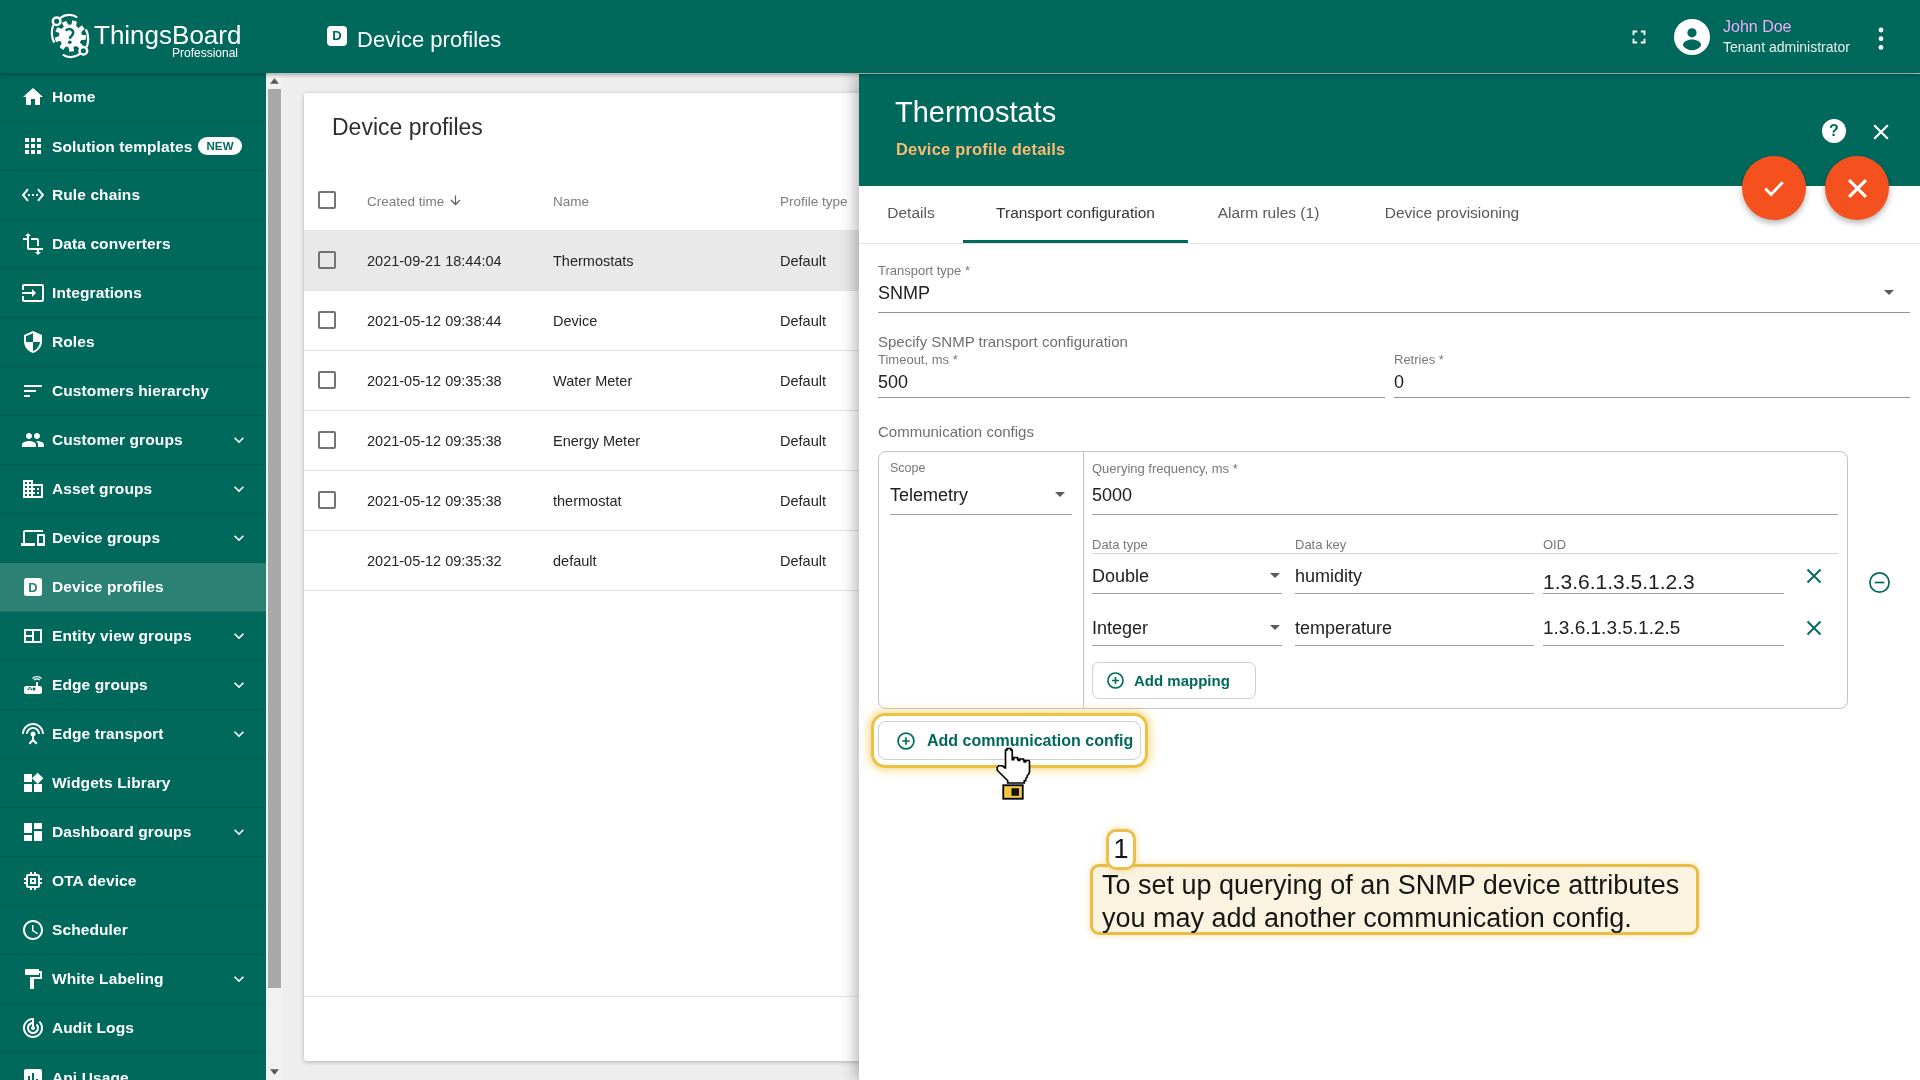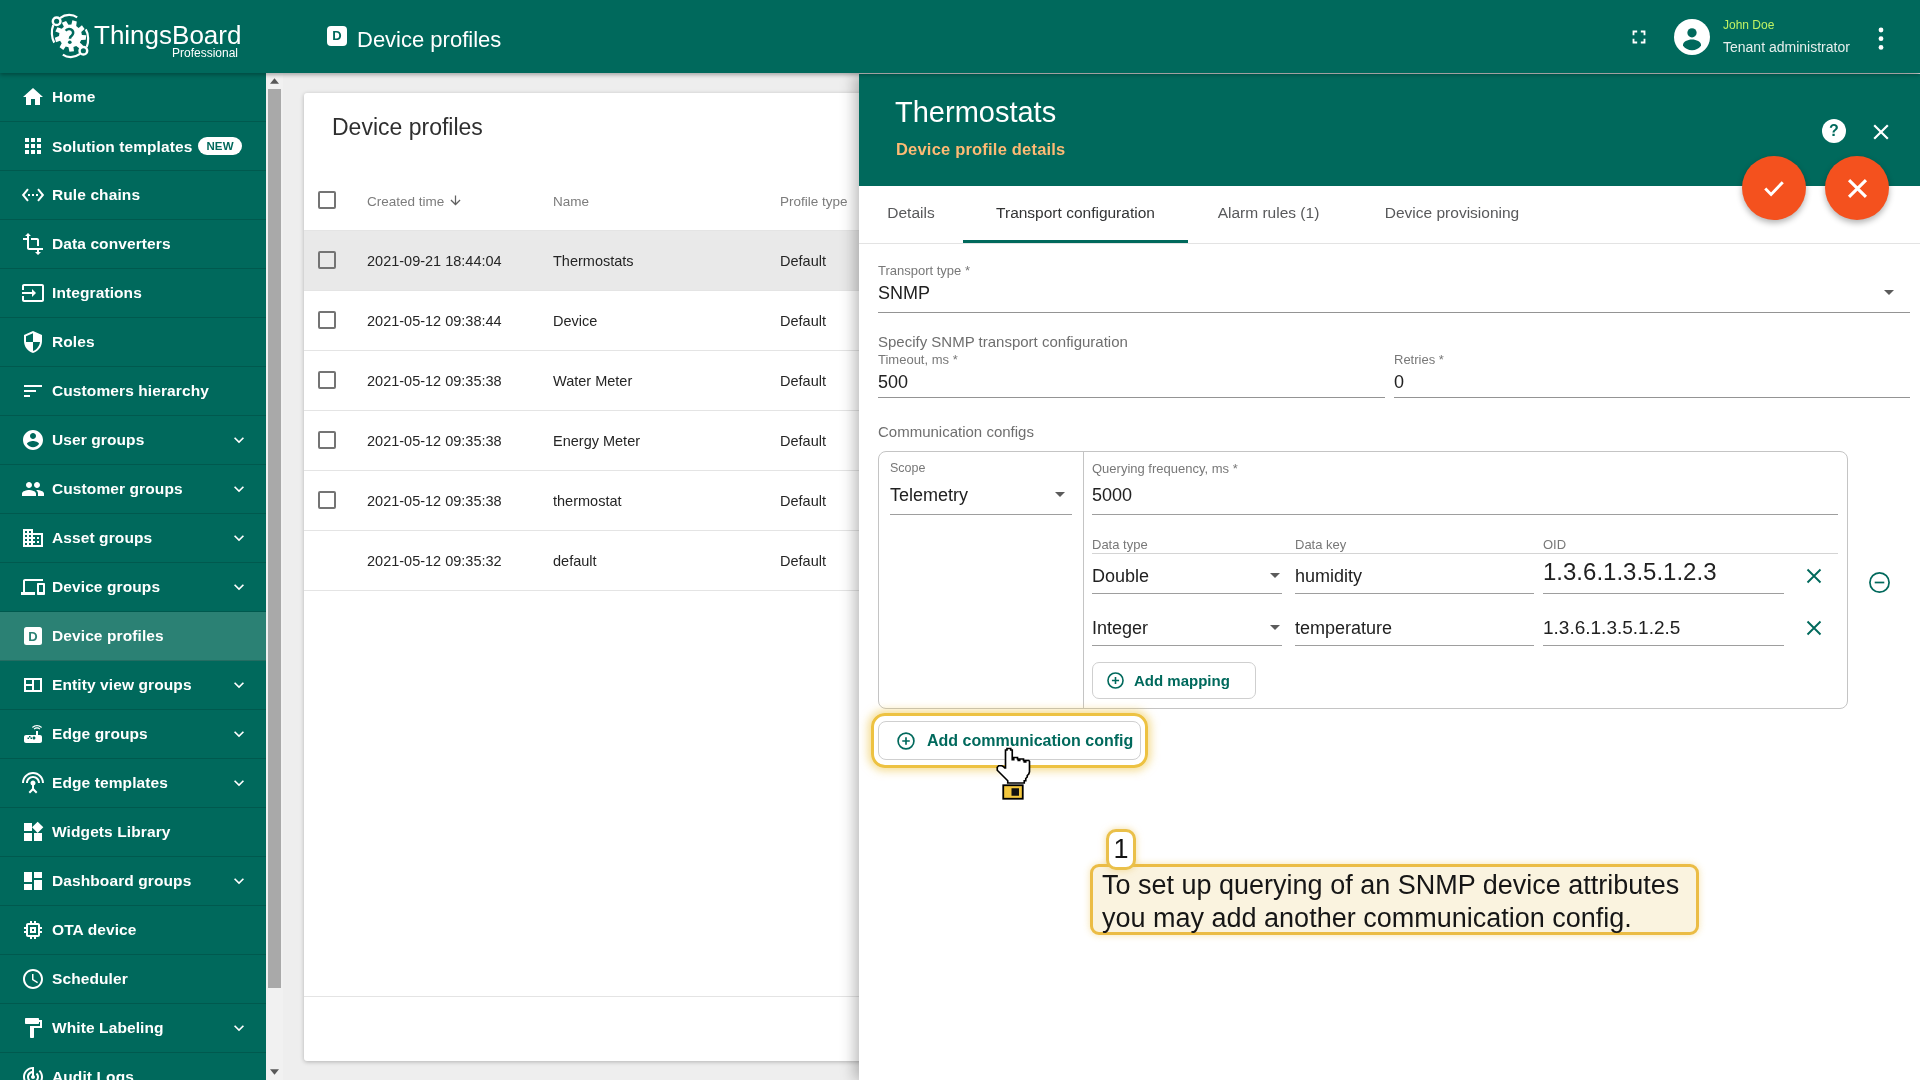--- a/index.html
+++ b/index.html
@@ -71,21 +71,21 @@
 
   <svg class="abs" style="left:1628px;top:26px;" width="22" height="22" viewBox="0 0 24 24" fill="#fff">
     <path d="M7 14H5v5h5v-2H7v-3zm-2-4h2V7h3V5H5v5zm12 7h-3v2h5v-5h-2v3zM14 5v2h3v3h2V5h-5z"></path>
   </svg>
 
   <svg class="abs" style="left:1674px;top:19px;" width="36" height="36" viewBox="0 0 24 24">
     <circle cx="12" cy="12" r="12" fill="#fff"></circle>
     <circle cx="12" cy="9.2" r="3.1" fill="#00695c"></circle>
     <path d="M12 13.6c-3 0-6 1.5-6 3.6v0.6c1.5 1.9 3.6 3 6 3s4.5-1.1 6-3v-0.6c0-2.1-3-3.6-6-3.6z" fill="#00695c"></path>
   </svg>
-  <div class="abs" style="left:1723px;top:18px;color:#bef264;font-size:12px;">John Doe</div>
+  <div class="abs" style="left:1723px;top:18px;color:#f0abfc;font-size:16px;">John Doe</div>
   <div class="abs" style="left:1723px;top:39px;color:#e6efed;font-size:14px;">Tenant administrator</div>
 
   <svg class="abs" style="left:1875px;top:26px;" width="12" height="26" viewBox="0 0 12 26" fill="#fff">
     <circle cx="6" cy="4" r="2.4"></circle>
       <circle cx="6" cy="12.7" r="2.4"></circle>
       <circle cx="6" cy="21.4" r="2.4"></circle>
   </svg>
 </div>
 
 <div id="sidebar">
@@ -126,29 +126,20 @@
       <span class="mlabel">Roles</span>
     </div>
   <div class="mitem">
       <svg class="micon" viewBox="0 0 24 24" fill="#fff">
         <path d="M3 18h6v-2H3v2zM3 6v2h18V6H3zm0 7h12v-2H3v2z"></path>
       </svg>
       <span class="mlabel">Customers hierarchy</span>
     </div>
   <div class="mitem">
       <svg class="micon" viewBox="0 0 24 24" fill="#fff">
-        <path d="M12 2C6.48 2 2 6.48 2 12s4.48 10 10 10 10-4.48 10-10S17.52 2 12 2zm0 3c1.66 0 3 1.34 3 3s-1.34 3-3 3-3-1.34-3-3 1.34-3 3-3zm0 14.2c-2.5 0-4.71-1.28-6-3.22.03-1.99 4-3.08 6-3.08 1.99 0 5.97 1.09 6 3.08-1.29 1.94-3.5 3.22-6 3.22z"></path>
-      </svg>
-      <span class="mlabel">User groups</span>
-      <svg class="chev" viewBox="0 0 24 24" fill="#fff">
-        <path d="M16.59 8.59 12 13.17 7.41 8.59 6 10l6 6 6-6z"></path>
-      </svg>
-    </div>
-  <div class="mitem">
-      <svg class="micon" viewBox="0 0 24 24" fill="#fff">
         <path d="M16 11c1.66 0 2.99-1.34 2.99-3S17.66 5 16 5c-1.66 0-3 1.34-3 3s1.34 3 3 3zm-8 0c1.66 0 2.99-1.34 2.99-3S9.66 5 8 5C6.34 5 5 6.34 5 8s1.34 3 3 3zm0 2c-2.33 0-7 1.17-7 3.5V19h14v-2.5c0-2.33-4.67-3.5-7-3.5zm8 0c-.29 0-.62.02-.97.05 1.16.84 1.97 1.97 1.97 3.45V19h6v-2.5c0-2.33-4.67-3.5-7-3.5z"></path>
       </svg>
       <span class="mlabel">Customer groups</span>
       <svg class="chev" viewBox="0 0 24 24" fill="#fff">
         <path d="M16.59 8.59 12 13.17 7.41 8.59 6 10l6 6 6-6z"></path>
       </svg>
     </div>
   <div class="mitem">
       <svg class="micon" viewBox="0 0 24 24" fill="#fff">
         <path d="M12 7V3H2v18h20V7H12zM6 19H4v-2h2v2zm0-4H4v-2h2v2zm0-4H4V9h2v2zm0-4H4V5h2v2zm4 12H8v-2h2v2zm0-4H8v-2h2v2zm0-4H8V9h2v2zm0-4H8V5h2v2zm10 12h-8v-2h2v-2h-2v-2h2v-2h-2V9h8v10zm-2-8h-2v2h2v-2zm0 4h-2v2h2v-2z"></path>
@@ -189,21 +180,21 @@
       </svg>
       <span class="mlabel">Edge groups</span>
       <svg class="chev" viewBox="0 0 24 24" fill="#fff">
         <path d="M16.59 8.59 12 13.17 7.41 8.59 6 10l6 6 6-6z"></path>
       </svg>
     </div>
   <div class="mitem">
       <svg class="micon" viewBox="0 0 24 24" fill="#fff">
         <path d="M12 5c-3.87 0-7 3.13-7 7h2c0-2.76 2.24-5 5-5s5 2.24 5 5h2c0-3.87-3.13-7-7-7zm1 9.29c.88-.39 1.5-1.26 1.5-2.29 0-1.38-1.12-2.5-2.5-2.5S9.5 10.62 9.5 12c0 1.02.62 1.9 1.5 2.29v3.3L7.59 21 9 22.41l3-3 3 3L16.41 21 13 17.59v-3.3zM12 1C5.93 1 1 5.93 1 12h2c0-4.97 4.03-9 9-9s9 4.03 9 9h2c0-6.07-4.93-11-11-11z"></path>
       </svg>
-      <span class="mlabel">Edge templates</span>
+      <span class="mlabel">Edge transport</span>
       <svg class="chev" viewBox="0 0 24 24" fill="#fff">
         <path d="M16.59 8.59 12 13.17 7.41 8.59 6 10l6 6 6-6z"></path>
       </svg>
     </div>
   <div class="mitem">
       <svg class="micon" viewBox="0 0 24 24" fill="#fff">
         <path d="M13 13v8h8v-8h-8zM3 21h8v-8H3v8zM3 3v8h8V3H3zm13.66-1.31L11 7.34 16.66 13l5.66-5.66-5.66-5.65z"></path>
       </svg>
       <span class="mlabel">Widgets Library</span>
     </div>
@@ -361,21 +352,21 @@
     <div class="flabel" style="left:213px;top:85px;">Data type</div>
     <div class="flabel" style="left:416px;top:85px;">Data key</div>
     <div class="flabel" style="left:664px;top:85px;">OID</div>
     <div class="uline2" style="left:213px;top:101px;width:746px;background:#d4d4d4;"></div>
 
     <div class="fval" style="left:213px;top:114px;">Double</div>
     <div class="caret" style="left:391px;top:121px;"></div>
     <div class="uline2" style="left:213px;top:141px;width:190px;"></div>
     <div class="fval" style="left:416px;top:114px;">humidity</div>
     <div class="uline2" style="left:416px;top:141px;width:239px;"></div>
-    <div class="fval" style="left:664px;top:106px;font-size:24px;">1.3.6.1.3.5.1.2.3</div>
+    <div class="fval" style="left:664px;top:118px;font-size:21px;">1.3.6.1.3.5.1.2.3</div>
     <div class="uline2" style="left:664px;top:141px;width:241px;"></div>
     <svg class="abs" style="left:926px;top:115px;" width="18" height="18" viewBox="0 0 18 18" fill="none" stroke="#00695c" stroke-width="1.9">
         <path d="M2.5 2.5l13 13M15.5 2.5l-13 13"></path>
       </svg>
 
     <div class="fval" style="left:213px;top:166px;">Integer</div>
     <div class="caret" style="left:391px;top:173px;"></div>
     <div class="uline2" style="left:213px;top:193px;width:190px;"></div>
     <div class="fval" style="left:416px;top:166px;">temperature</div>
     <div class="uline2" style="left:416px;top:193px;width:239px;"></div>

